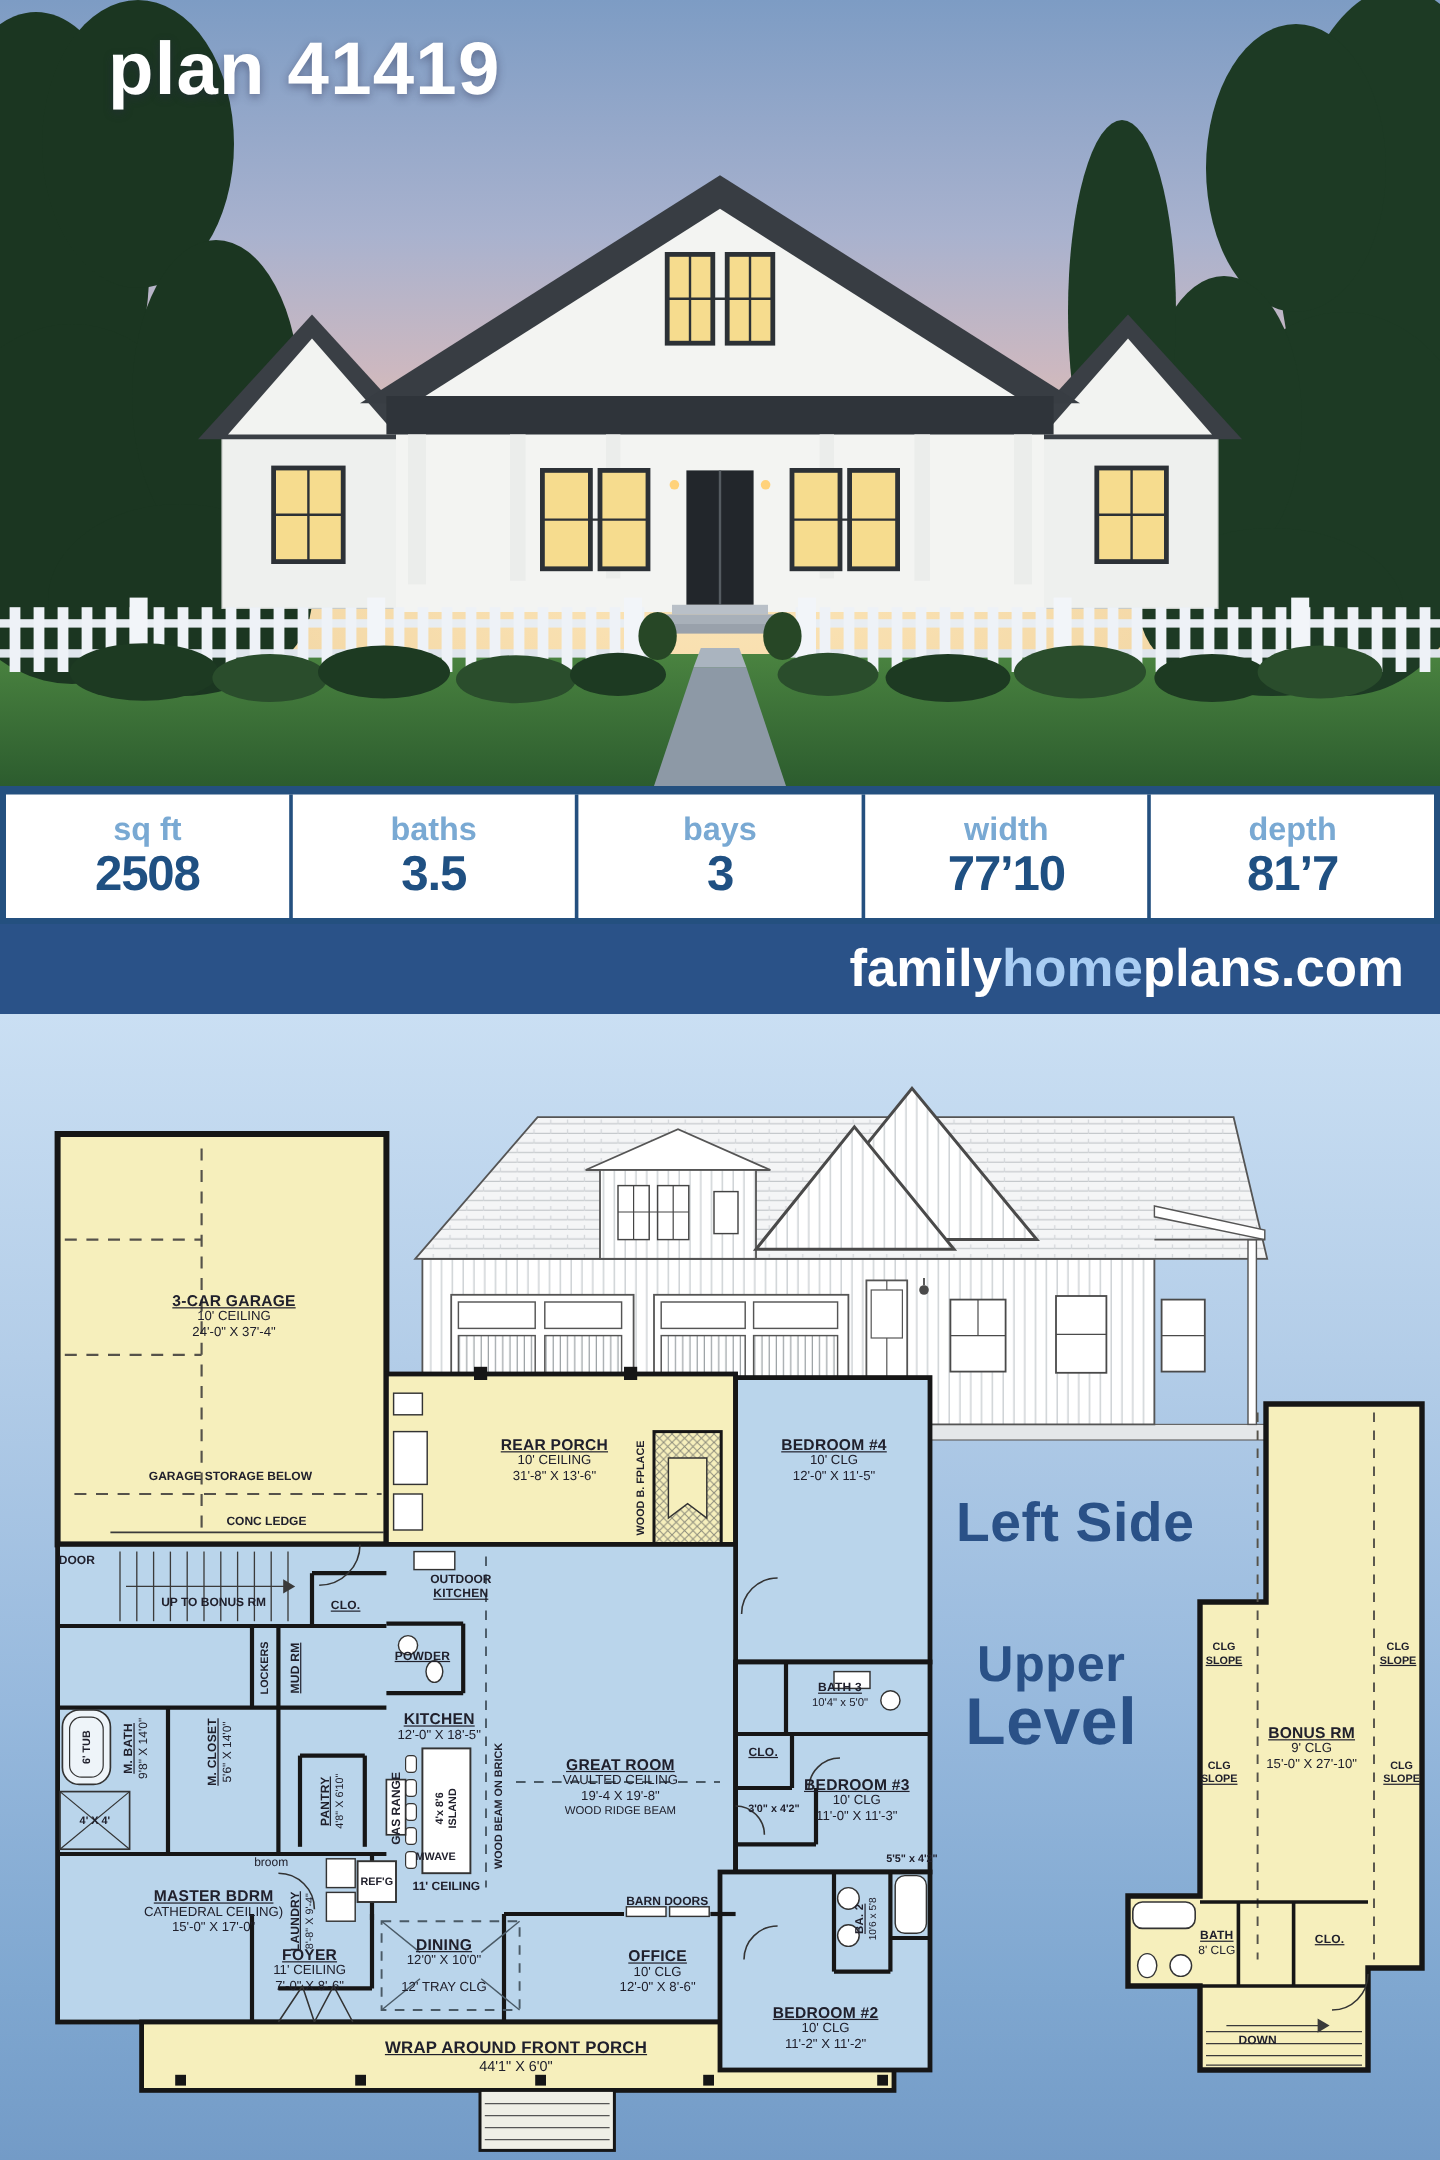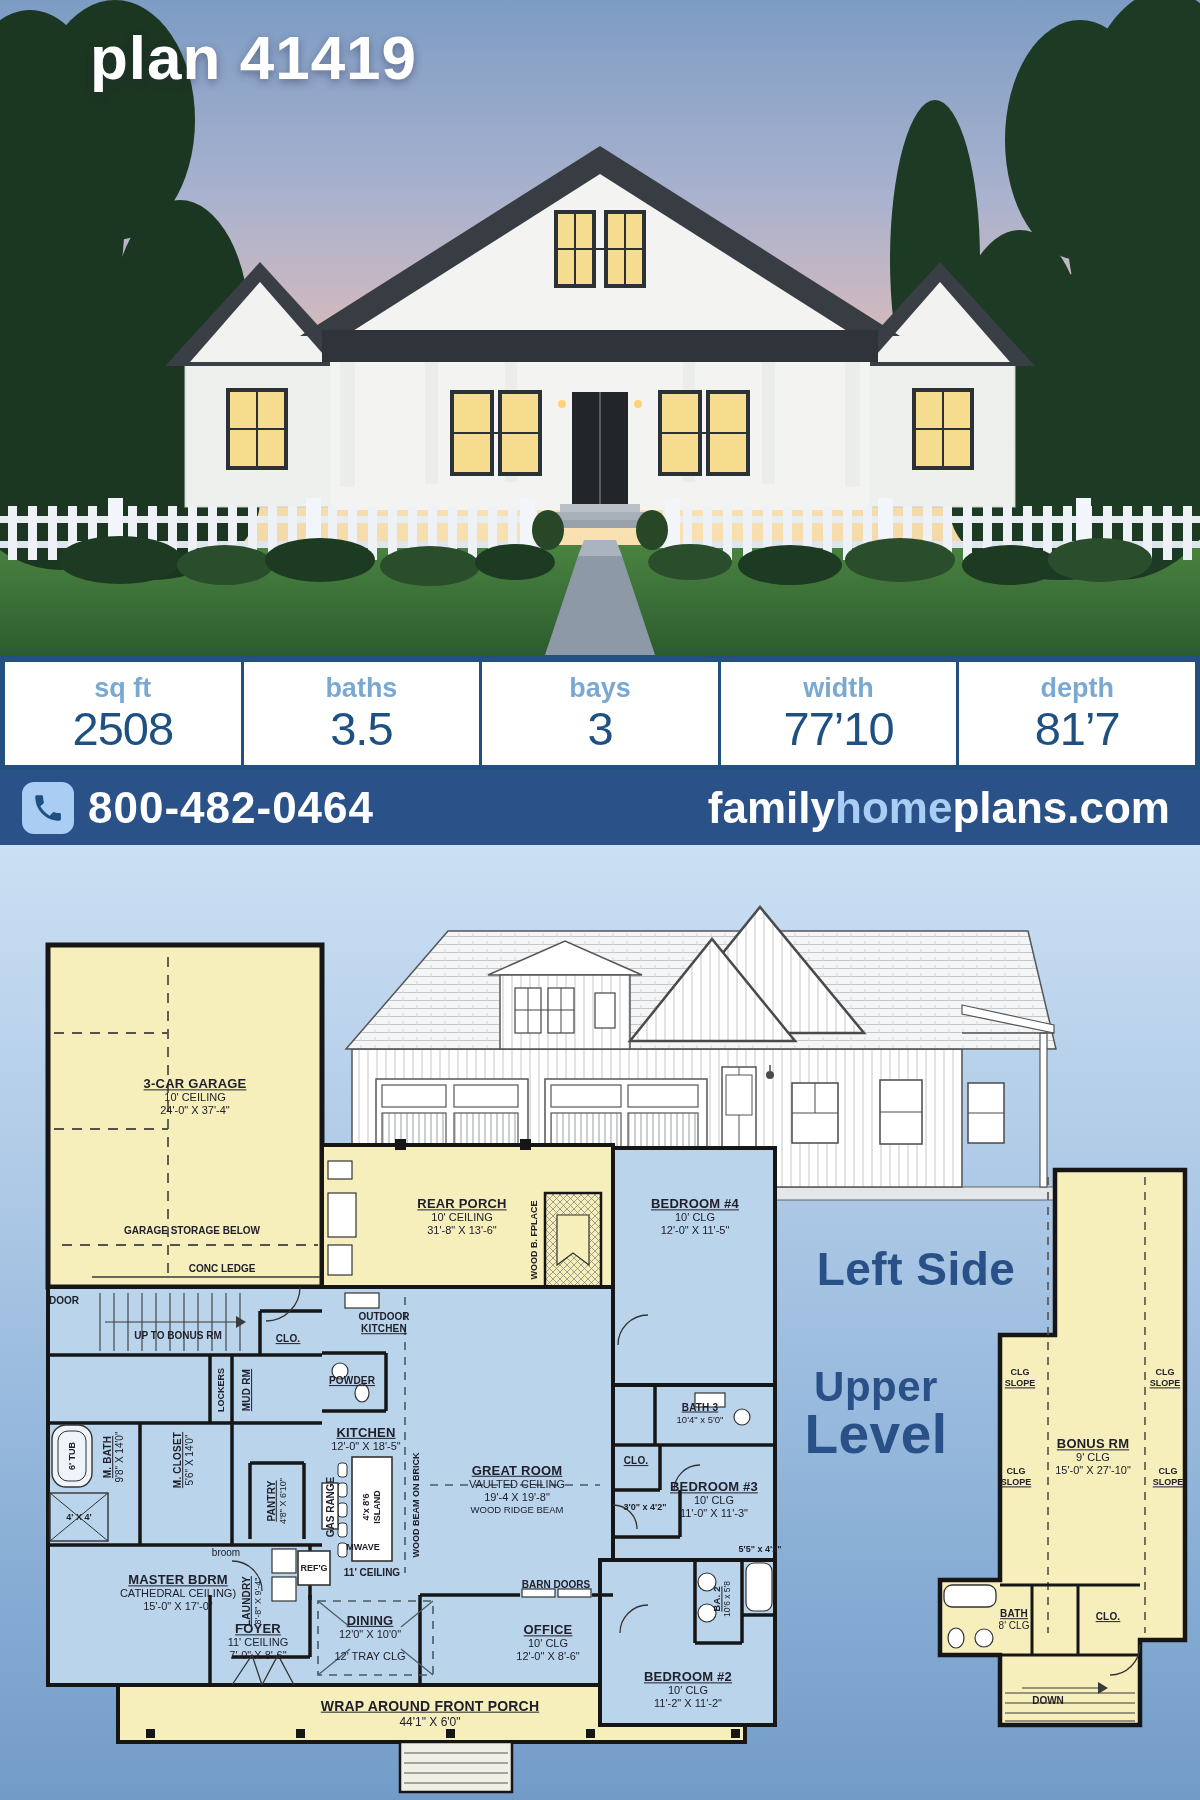--- a/index.html
+++ b/index.html
@@ -11,21 +11,21 @@
   .plan-title{position:absolute;left:90px;top:22px;font-size:62px;font-weight:800;color:#ffffff;
       letter-spacing:1px;text-shadow:0 3px 8px rgba(40,40,70,.45);}
   
   .stats{display:flex;width:1200px;height:115px;box-sizing:border-box;background:#ffffff;
          border-top:7px solid #24507f;border-bottom:5px solid #24507f;
          border-left:5px solid #24507f;border-right:5px solid #24507f;}
   .stat{flex:1;display:flex;flex-direction:column;align-items:center;justify-content:center;
         border-right:3px solid #24507f;line-height:1.05;}
   .stat:last-child{border-right:none;}
   .stat .lbl{font-size:27px;font-weight:700;color:#79a9d3;margin-bottom:2px;}
-  .stat .val{font-size:47px;font-weight:400;color:#1f5082;letter-spacing:-1px;}
+  .stat .val{font-size:41px;font-weight:700;color:#1f5082;letter-spacing:-1px;}
   
   .contact{display:flex;align-items:center;width:1200px;height:75px;background:#2a5288;}
   .phone-wrap{display:flex;align-items:center;gap:14px;margin-left:22px;}
   .phone-badge{width:52px;height:52px;border-radius:12px;background:#a9cdf3;display:flex;
                align-items:center;justify-content:center;}
   .phone-number{font-size:44px;font-weight:800;color:#ffffff;letter-spacing:1px;}
   .site{margin-left:auto;margin-right:30px;font-size:44px;font-weight:800;color:#ffffff;letter-spacing:0;}
   .site .mid{color:#a9cdf3;}
   
   .lower{position:relative;width:1200px;height:955px;
@@ -253,28 +253,20 @@
       <span class="lbl">width</span>
       <span class="val">77’10</span>
     </div>
     <div class="stat">
       <span class="lbl">depth</span>
       <span class="val">81’7</span>
     </div>
   </div>
 
   <div class="contact">
-    <div class="phone-wrap">
-      <span class="phone-badge">
-        <svg width="34" height="34" viewBox="0 0 24 24">
-            <path fill="#1f5082" d="M6.6 10.8c1.5 2.8 3.8 5.1 6.6 6.6l2.2-2.2c.3-.3.7-.4 1-.2 1.2.4 2.4.6 3.7.6.6 0 1 .4 1 1V20c0 .6-.4 1-1 1C10.6 21 3 13.4 3 4c0-.6.4-1 1-1h3.5c.6 0 1 .4 1 1 0 1.3.2 2.5.6 3.7.1.3 0 .7-.2 1l-2.3 2.1z"></path>
-          </svg>
-      </span>
-      <span class="phone-number">800-482-0464</span>
-    </div>
     <div class="site"><span>family</span><span class="mid">home</span><span>plans.com</span></div>
   </div>
 
   <div class="lower">
     <svg class="plans" width="1200" height="955" viewBox="0 0 1200 955">
       <defs>
         <pattern id="bat" width="9" height="9" patternUnits="userSpaceOnUse">
           <rect width="9" height="9" fill="#ffffff"></rect>
             <line x1="1" y1="0" x2="1" y2="9" stroke="#cdd1d4" stroke-width="1.2"></line>
         </pattern>
@@ -519,21 +511,21 @@
             <line x1="1005" y1="858" x2="1135" y2="858"></line>
           <line x1="1005" y1="868" x2="1135" y2="868"></line>
             <line x1="1005" y1="876" x2="1135" y2="876"></line>
           <line x1="1022" y1="843" x2="1100" y2="843"></line>
         </g>
         <polygon points="1108,843 1098,837 1098,849" fill="#3a3a3a"></polygon>
         <path d="M1140,800 A30,30 0 0 1 1110,830" fill="none" stroke="#333" stroke-width="1.3"></path>
       </g>
     </svg>
 
-    <div class="side-label" style="left:892px;top:424px;padding-left:48px;">Left Side</div>
+    <div class="side-label" style="left:872px;top:424px;padding-left:48px;">Left Side</div>
     <div class="side-label" style="left:876px;top:542px;font-size:42px;">Upper</div>
     <div class="side-label" style="left:876px;top:590px;font-size:55px;">Level</div>
 
     <div class="fpl" style="left:195px;top:252px;">
       <span class="n">3-CAR GARAGE</span>
       <span class="d">10' CEILING</span>
       <span class="d">24'-0" X 37'-4"</span>
     </div>
     <div class="fpl s10 plain" style="left:192px;top:386px;">GARAGE STORAGE BELOW</div>
     <div class="fpl s10 plain" style="left:222px;top:424px;">CONC LEDGE</div>

